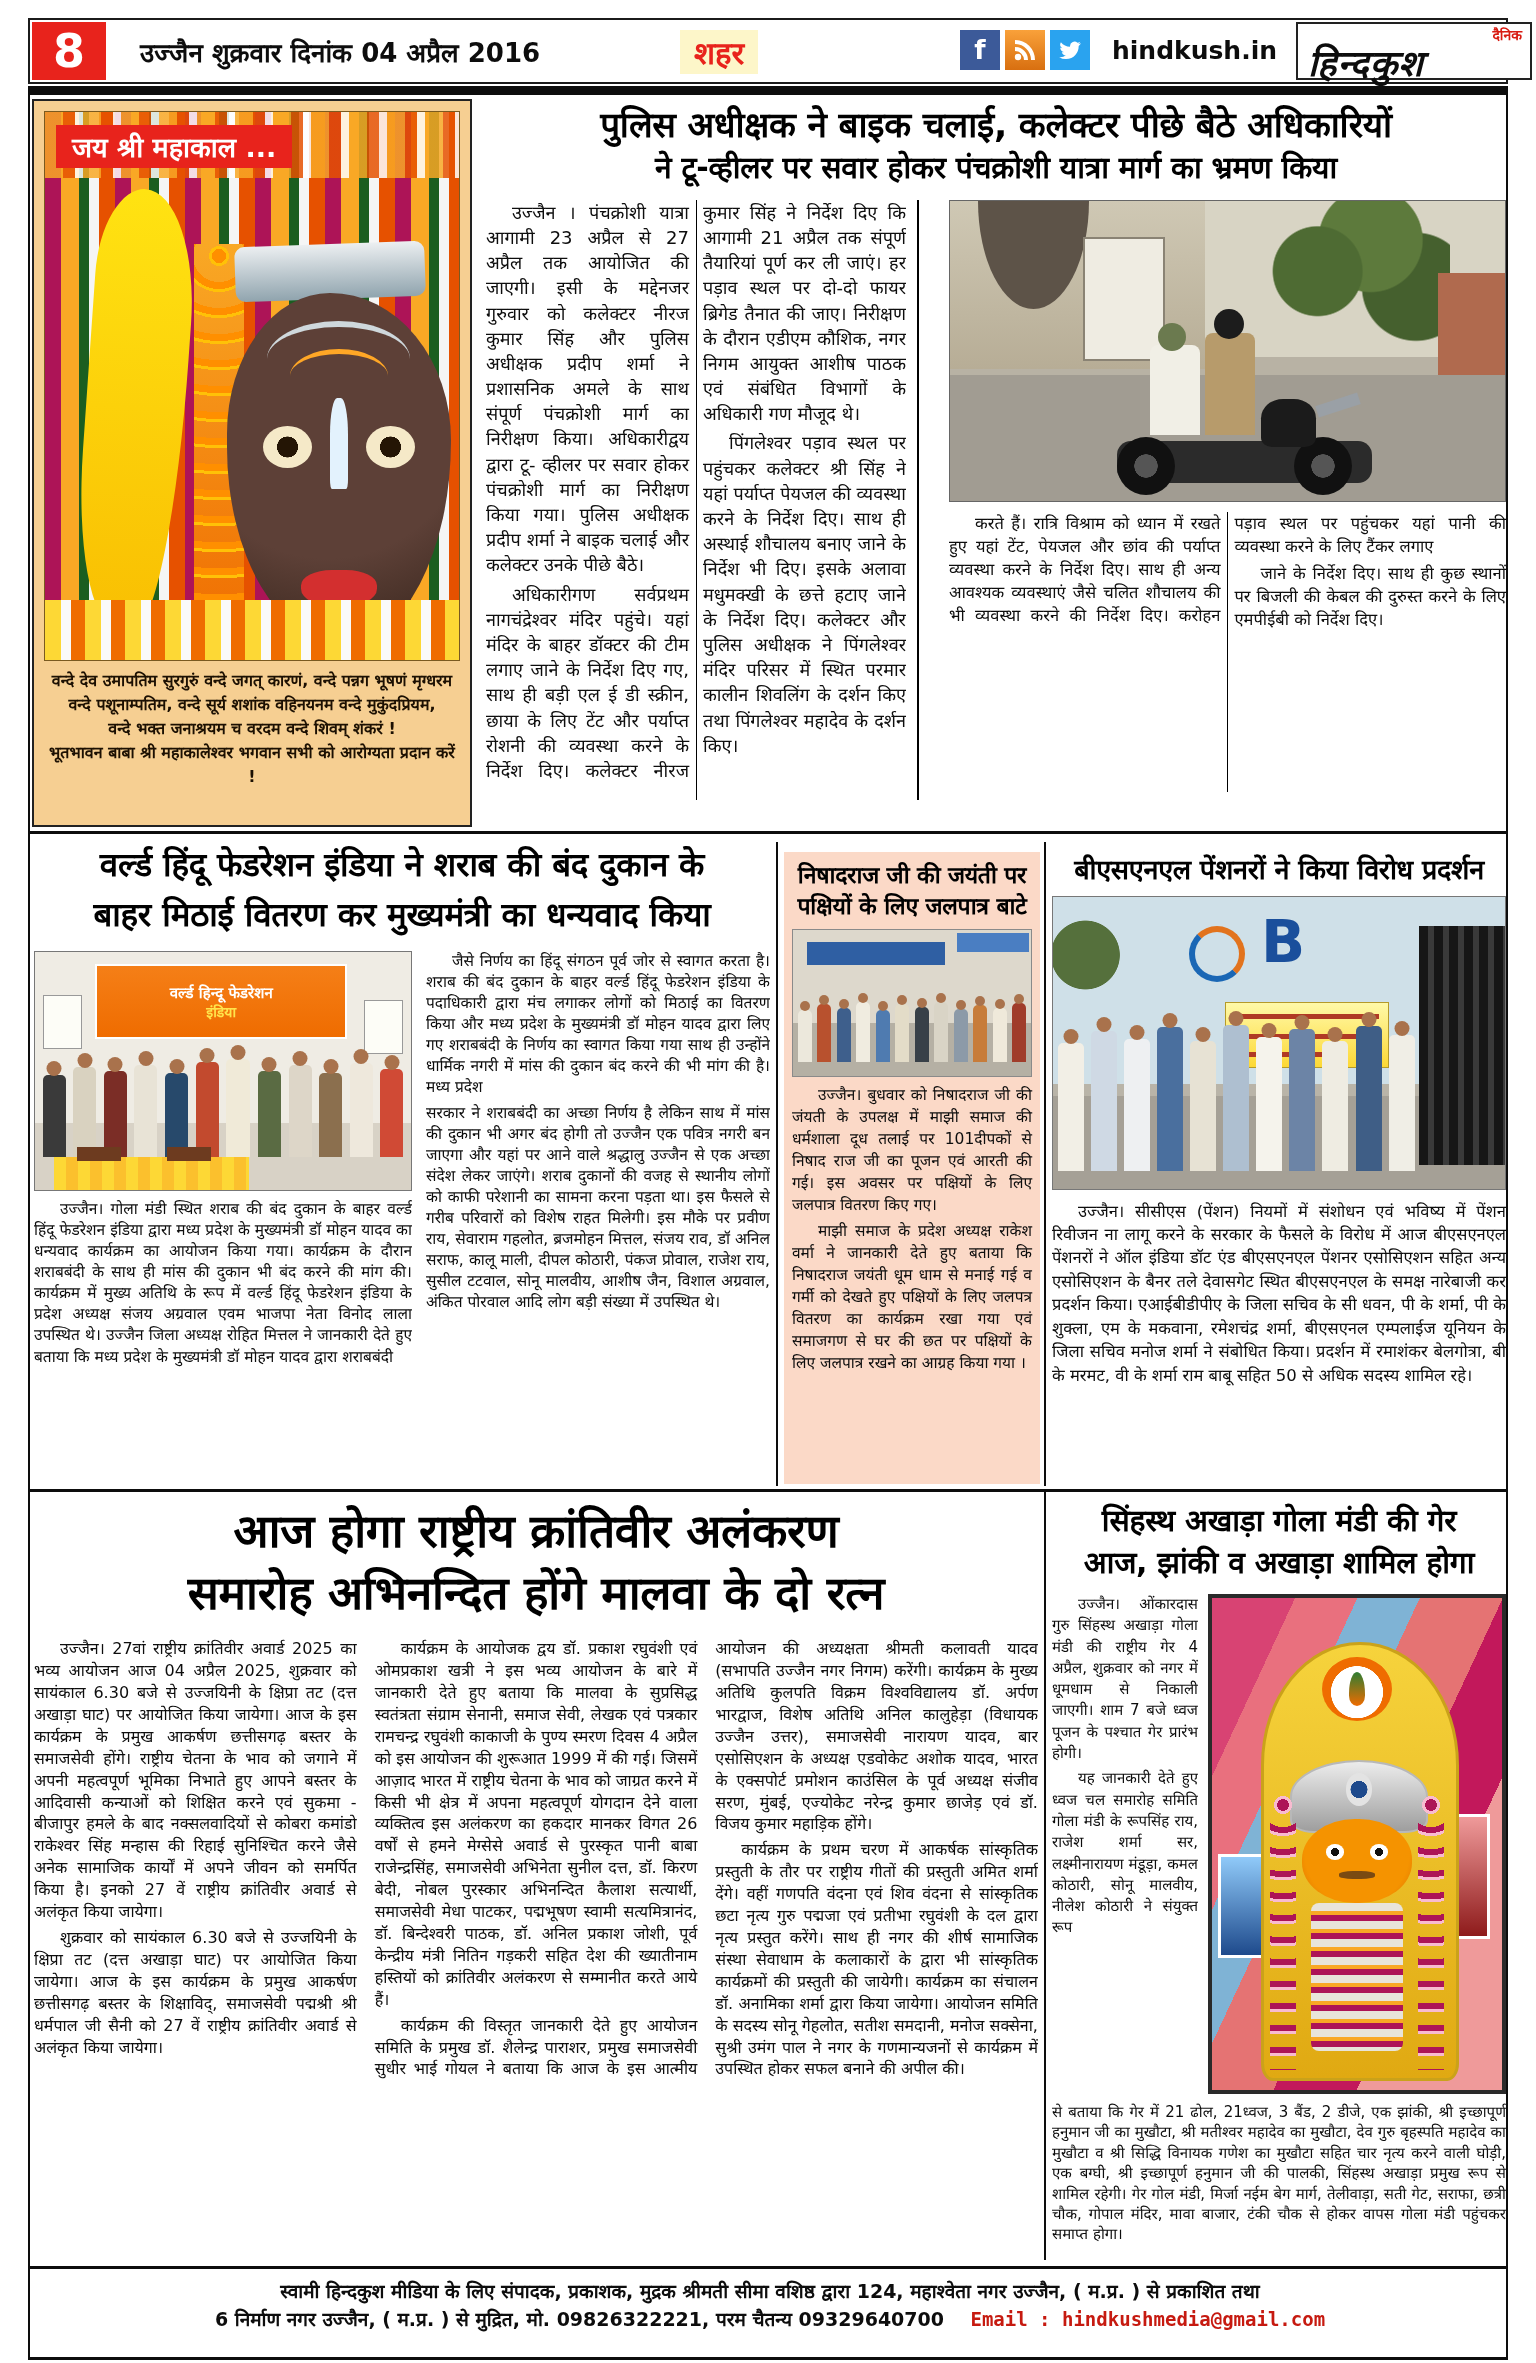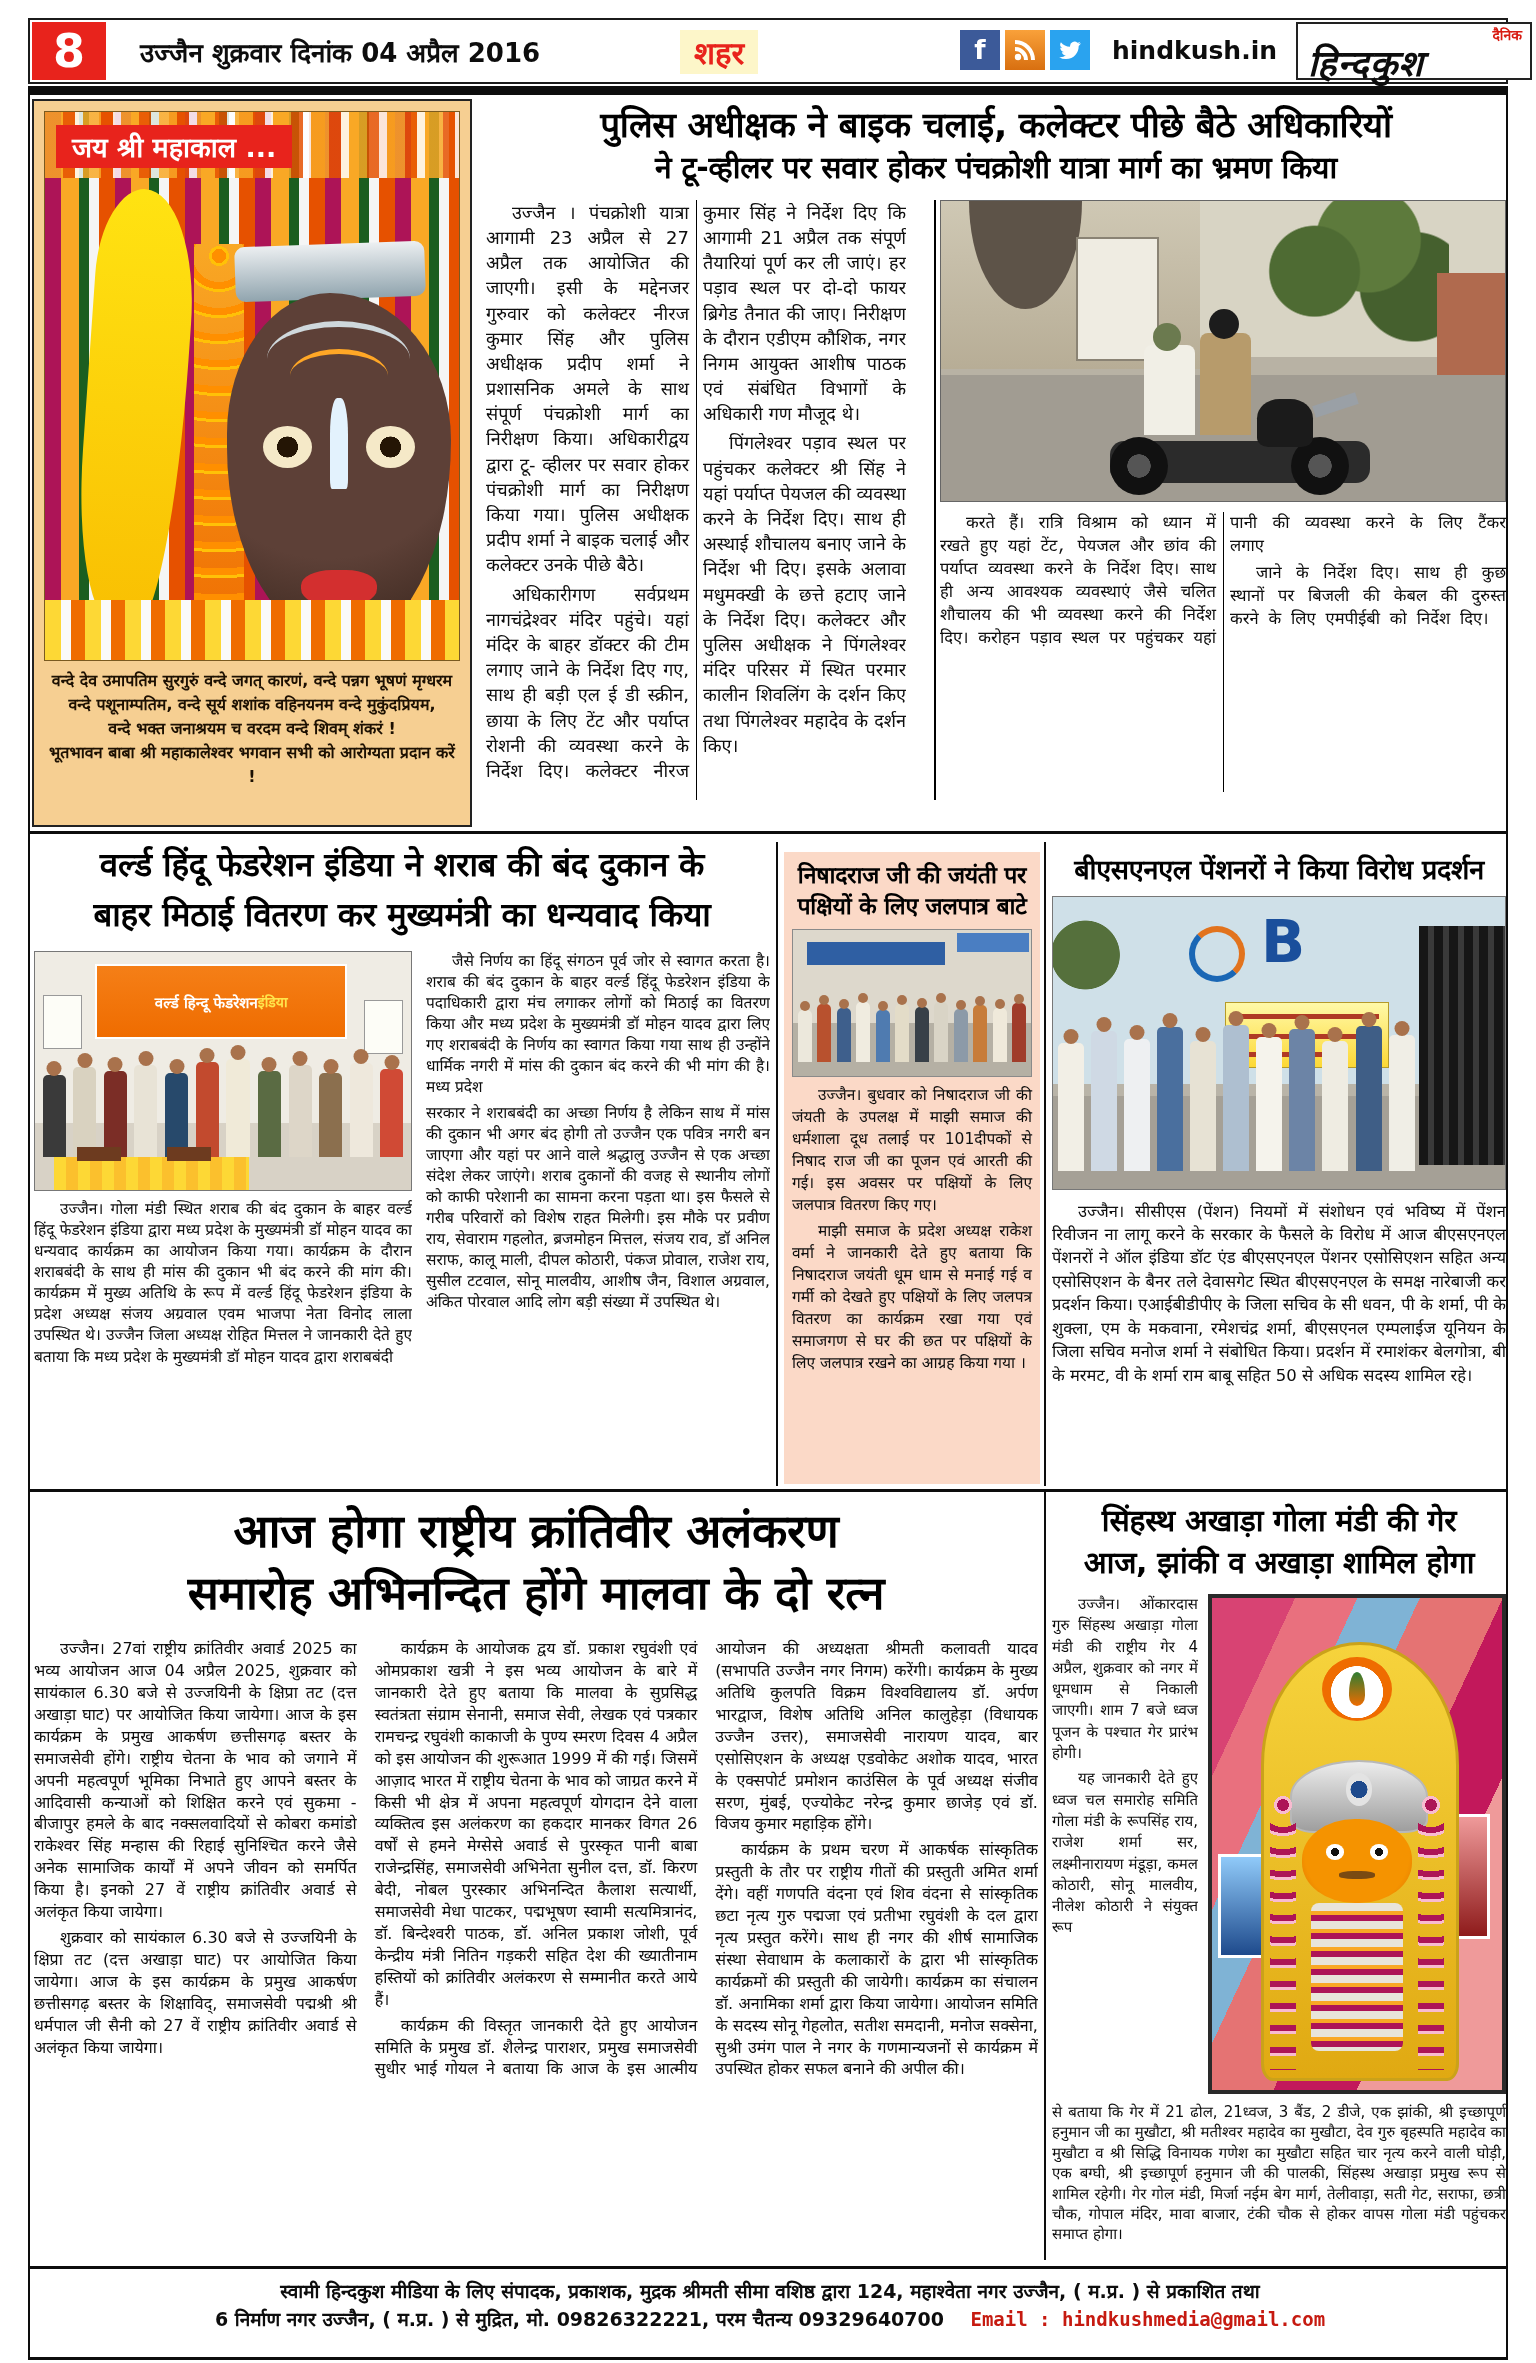--- a/index.html
+++ b/index.html
@@ -110,21 +110,21 @@
   <div class="abs" style="left:486px;top:102px;width:1020px;height:726px;">
     <div class="hl" style="font-size:35px;">पुलिस अधीक्षक ने बाइक चलाई, कलेक्टर पीछे बैठे अधिकारियों</div>
     <div class="hl" style="font-size:30px;">ने टू-व्हीलर पर सवार होकर पंचक्रोशी यात्रा मार्ग का भ्रमण किया</div>
     <div style="display:flex;margin-top:12px;height:600px;overflow:hidden;">
       <div class="cols2 bodytx" style="width:420px;font-size:18px;line-height:1.4;overflow:hidden;">
         <p>उज्जैन । पंचक्रोशी यात्रा आगामी 23 अप्रैल से 27 अप्रैल तक आयोजित की जाएगी। इसी के मद्देनजर गुरुवार को कलेक्टर नीरज कुमार सिंह और पुलिस अधीक्षक प्रदीप शर्मा ने प्रशासनिक अमले के साथ संपूर्ण पंचक्रोशी मार्ग का निरीक्षण किया। अधिकारीद्वय द्वारा टू- व्हीलर पर सवार होकर पंचक्रोशी मार्ग का निरीक्षण किया गया। पुलिस अधीक्षक प्रदीप शर्मा ने बाइक चलाई और कलेक्टर उनके पीछे बैठे।</p>
         <p>अधिकारीगण सर्वप्रथम नागचंद्रेश्वर मंदिर पहुंचे। यहां मंदिर के बाहर डॉक्टर की टीम लगाए जाने के निर्देश दिए गए, साथ ही बड़ी एल ई डी स्क्रीन, छाया के लिए टेंट और पर्याप्त रोशनी की व्यवस्था करने के निर्देश दिए। कलेक्टर नीरज कुमार सिंह ने निर्देश दिए कि आगामी 21 अप्रैल तक संपूर्ण तैयारियां पूर्ण कर ली जाएं। हर पड़ाव स्थल पर दो-दो फायर ब्रिगेड तैनात की जाए। निरीक्षण के दौरान एडीएम कौशिक, नगर निगम आयुक्त आशीष पाठक एवं संबंधित विभागों के अधिकारी गण मौजूद थे।</p>
         <p>पिंगलेश्वर पड़ाव स्थल पर पहुंचकर कलेक्टर श्री सिंह ने यहां पर्याप्त पेयजल की व्यवस्था करने के निर्देश दिए। साथ ही अस्थाई शौचालय बनाए जाने के निर्देश भी दिए। इसके अलावा मधुमक्खी के छत्ते हटाए जाने के निर्देश दिए। कलेक्टर और पुलिस अधीक्षक ने पिंगलेश्वर मंदिर परिसर में स्थित परमार कालीन शिवलिंग के दर्शन किए तथा पिंगलेश्वर महादेव के दर्शन किए।</p>
         <p>इसके पश्चात अधिकारियों द्वारा शनि मंदिर पड़ाव स्थल का अवलोकन किया गया। बताया गया कि यहां पर लोग रात्रि में विश्राम</p>
       </div>
-      <div style="flex:1;margin-left:28px;border-left:2px solid #000;padding-left:4px;font-family:Liberation Mono, monospace;">
+      <div style="flex:1;margin-left:11px;border-left:2px solid #000;padding-left:30px;">
         <div class="photo" style="height:300px;border:1px solid #666;">
           <div class="abs" style="inset:0;background:linear-gradient(#d8d4c4 0 52%,#b8b2a4 52% 58%,#a19c92 58% 100%);"></div>
           <div class="abs" style="left:0;top:0;width:46%;height:56%;background:linear-gradient(#cfc8b4,#b7ad96);"></div>
           <div class="abs" style="left:5%;top:0;width:20%;height:36%;background:#5d5348;border-radius:0 0 50% 50%/0 0 100% 100%;"></div>
           <div class="abs" style="left:24%;top:12%;width:14%;height:40%;background:#efece2;border:2px solid #8a8374;"></div>
           <div class="abs" style="right:10%;top:0;width:34%;height:52%;background:radial-gradient(circle at 30% 45%,#4e6b33 0 28%,rgba(0,0,0,0) 29%),radial-gradient(circle at 58% 25%,#5d7a3c 0 32%,rgba(0,0,0,0) 33%),radial-gradient(circle at 82% 55%,#45602e 0 30%,rgba(0,0,0,0) 31%);"></div>
           <div class="abs" style="right:0;top:24%;width:12%;height:34%;background:#b06a4e;"></div>
           <div class="abs" style="left:30%;bottom:6%;width:46%;height:14%;background:#2b2b2b;border-radius:14px;"></div>
           <div class="abs" style="left:30%;bottom:2%;width:58px;height:58px;background:radial-gradient(circle,#555 0 28%,#111 29% 100%);border-radius:50%;"></div>
           <div class="abs" style="left:62%;bottom:2%;width:58px;height:58px;background:radial-gradient(circle,#555 0 28%,#111 29% 100%);border-radius:50%;"></div>
@@ -145,21 +145,21 @@
 
   <div class="hrule" style="left:28px;top:831px;width:1480px;"></div>
 
   <div class="abs" style="left:34px;top:840px;width:736px;height:646px;overflow:hidden;">
     <div class="hl" style="font-size:33px;line-height:1.5;">वर्ल्ड हिंदू फेडरेशन इंडिया ने शराब की बंद दुकान के</div>
     <div class="hl" style="font-size:33px;line-height:1.5;">बाहर मिठाई वितरण कर मुख्यमंत्री का धन्यवाद किया</div>
     <div style="display:flex;margin-top:12px;height:512px;">
       <div style="width:378px;">
         <div class="photo" style="height:238px;border:1px solid #777;">
           <div class="abs" style="inset:0;background:linear-gradient(#efece4 0 72%,#d8d2c6 72% 100%);"></div>
-          <div class="abs" style="left:16%;top:5%;width:66%;height:30%;background:linear-gradient(#f57f17,#ef6c00);border:2px solid #fff;display:flex;flex-direction:row;align-items:center;justify-content:center;color:#fff;font-weight:800;">
+          <div class="abs" style="left:16%;top:5%;width:66%;height:30%;background:linear-gradient(#f57f17,#ef6c00);border:2px solid #fff;display:flex;flex-direction:column;align-items:center;justify-content:center;color:#fff;font-weight:800;">
             <div style="font-size:15px;">वर्ल्ड हिन्दू फेडरेशन</div>
             <div style="font-size:14px;color:#ffe54c;">इंडिया</div>
           </div>
           <div class="abs" style="left:2%;top:18%;width:10%;height:22%;background:#fdfdf7;border:1px solid #999;"></div>
           <div class="abs" style="right:2%;top:20%;width:10%;height:22%;background:#fdfdf7;border:1px solid #999;"></div>
           <div class="abs" style="left:2%;right:2%;bottom:14%;display:flex;justify-content:space-between;align-items:flex-end;height:44%;">
             <div class="psn" style="height:82px;width:23px;background:#3a3a3a;"></div>
             <div class="psn" style="height:90px;width:23px;background:#d9d2c0;"></div>
             <div class="psn" style="height:86px;width:23px;background:#7b2d26;"></div>
             <div class="psn" style="height:92px;width:23px;background:#e8e3d6;"></div>

